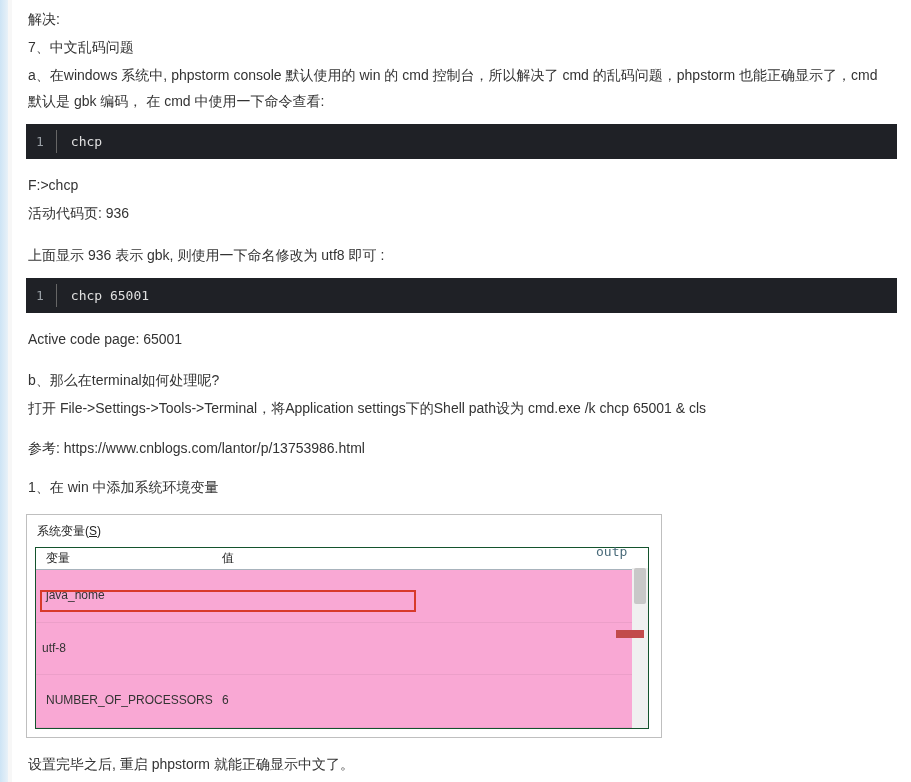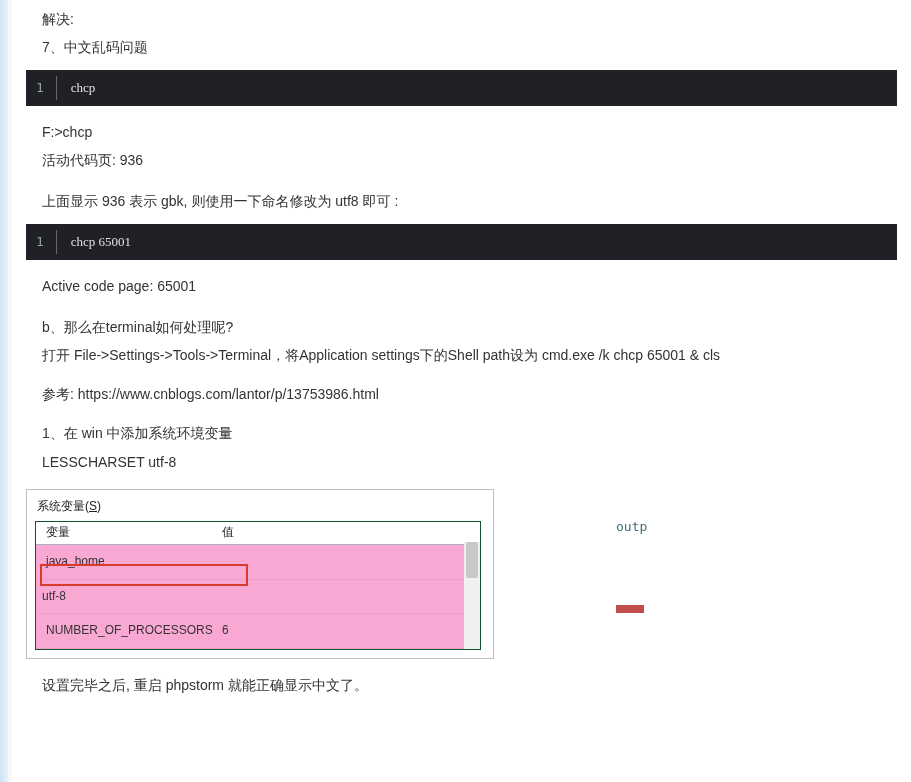--- a/index.html
+++ b/index.html
@@ -14,44 +14,44 @@
   .leftbar {
     position: fixed; left: 0; top: 0; bottom: 0; width: 8px;
     background: linear-gradient(to right, #cde4f5, #e8f1f8);
   }
   .page {
     background: #fff;
     margin-left: 12px;
     padding: 4px 14px 14px 14px;
     min-height: 782px;
   }
-  p { margin: 3px 16px; }
+  p { margin: 3px 2px; }
   .codebox {
     background: #1f2126;
     color: #e0e0e0;
     font-family: Consolas, monospace;
     font-size: 13px;
     padding: 6px 10px;
     margin: 10px 0 14px 0;
     display: flex;
     align-items: center;
   }
   .ln {
     color: #9aa0a6;
     padding-right: 12px;
     border-right: 1px solid #666;
     margin-right: 14px;
     min-width: 18px;
     text-align: right;
   }
-  .cmd { white-space: pre; font-family: Liberation Serif, serif; }
+  .cmd { white-space: pre; }
   .envblock {
     border: 1px solid #bfbfbf;
     margin: 14px 0;
-    width: 468px;
+    width: 636px;
     position: relative;
     background: #fff;
   }
   .envblock .header-label {
     font-size: 12px;
     padding: 6px 10px 4px 10px;
     background: #fff;
     color: #222;
   }
   .envblock .header-label .ul { text-decoration: underline; }
@@ -65,42 +65,42 @@
     background: #fff;
     border-bottom: 1px solid #a8b3bc;
     display: flex;
     font-size: 12px;
     color: #222;
   }
   .env-row {
     display: flex;
     font-size: 12px;
     border-bottom: 1px solid rgba(0,0,0,0.05);
-    padding: 6px 0;
+    padding: 15px 0;
   }
   .c1 { width: 180px; padding-left: 10px; }
   .c2 { flex: 1; padding-left: 6px; }
   .highlight-box {
     position: absolute;
     border: 2px solid #d83a2b;
     left: 4px; right: 232px;
     top: 42px; height: 22px;
     pointer-events: none;
   }
   .sb {
     position: absolute; right: 0; top: 20px; bottom: 0; width: 16px;
     background: #f0f0f0;
   }
   .sb-thumb {
     position: absolute; top: 0; left: 2px; right: 2px; height: 36px;
     background: #c8c8c8; border-radius: 2px;
   }
   .outp {
     position: absolute;
-    left: 590px; top: 26px;
+    left: 570px; top: 26px;
     font-family: Consolas, monospace;
     color: #4a6b7a;
     font-size: 13px;
   }
   .rb {
     position: absolute;
     left: 590px; top: 116px;
     width: 28px; height: 8px;
     background: #c24b4b;
   }
@@ -108,41 +108,41 @@
 </style>
 </head>
 <body>
 
 <div class="leftbar"></div>
 
 <div class="page">
 
   <p>解决:</p>
   <p>7、中文乱码问题</p>
+  <p>a、在windows 系统中, phpstorm console 默认使用的 win 的 cmd 控制台，所以解决了 cmd 的乱码问题，phpstorm 也能正确显示了，cmd 默认是 gbk 编码，  在 cmd 中使用一下命令查看:</p>
 
   <div class="codebox">
     <span class="ln">1</span>
     <span class="cmd">chcp</span>
   </div>
 
   <p>F:&gt;chcp</p>
   <p>活动代码页: 936</p>
   <p style="margin-top:16px">上面显示 936 表示 gbk, 则使用一下命名修改为 utf8 即可 :</p>
 
   <div class="codebox">
     <span class="ln">1</span>
     <span class="cmd">chcp 65001</span>
   </div>
 
   <p>Active code page: 65001</p>
   <p style="margin-top:16px">b、那么在terminal如何处理呢?</p>
   <p>打开 File-&gt;Settings-&gt;Tools-&gt;Terminal，将Application settings下的Shell path设为 cmd.exe /k chcp 65001 &amp; cls</p>
   <p style="margin-top:14px">参考: https://www.cnblogs.com/lantor/p/13753986.html</p>
   <p style="margin-top:14px">1、在 win 中添加系统环境变量</p>
-  <p>LESSCHARSET utf-8</p>
 
   <div class="env-wrap">
     <div class="envblock">
       <div class="header-label">
         <span>系统变量(</span><span class="ul">S</span><span>)</span>
       </div>
       <div class="env-scroll">
         <div class="env-row-head">
           <div class="c1">变量</div>
           <div class="c2">值</div>

